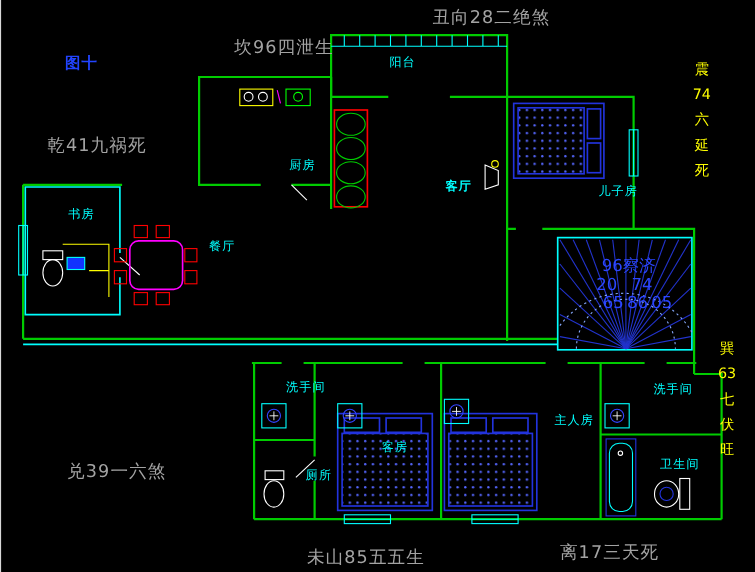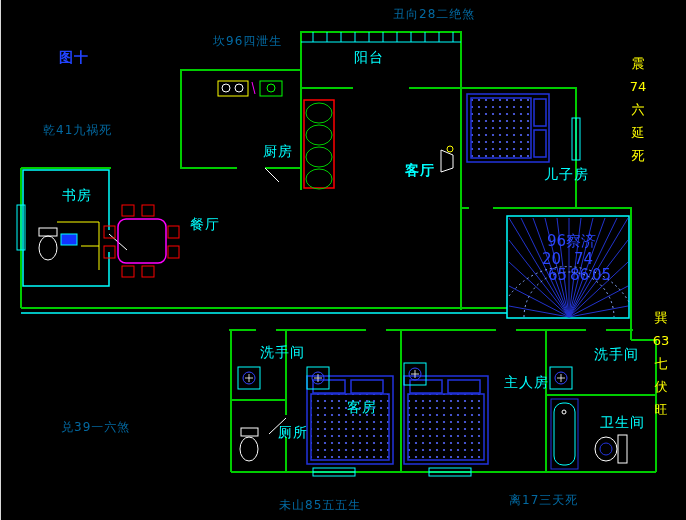--- a/index.html
+++ b/index.html
@@ -3,22 +3,22 @@
 <meta charset="utf-8">
 <style>
   html,body { margin:0; padding:0; background:#000; }
   .canvas {
     position:relative; width:686px; height:520px; background:#000;
     overflow:hidden; font-family:"DejaVu Sans", sans-serif;
     border-left:1px solid #d8d8d8;
   }
   .canvas svg { position:absolute; left:0; top:0; }
   .label { position:absolute; white-space:nowrap; letter-spacing:1px; }
-  .yellow { color:#0369a1; font-size:12px; }
-  .cyan   { color:#00ffff; font-size:14px;padding-left:23px; }
+  .yellow { color:#a3a3a3; font-size:16px; }
+  .cyan   { color:#00ffff; font-size:11px;padding-left:23px; }
   .blue   { color:#2244ff; font-size:14px; font-weight:bold; }
   .vlabel { position:absolute; color:#ffff00; font-size:13px; text-align:center; width:20px; }
   .vlabel div { line-height:23px; }
   .stair-t { position:absolute; color:#2b46ff; font-size:15px; white-space:nowrap; }
 </style>
 </head>
 <body>
 
 <div class="canvas">
 

